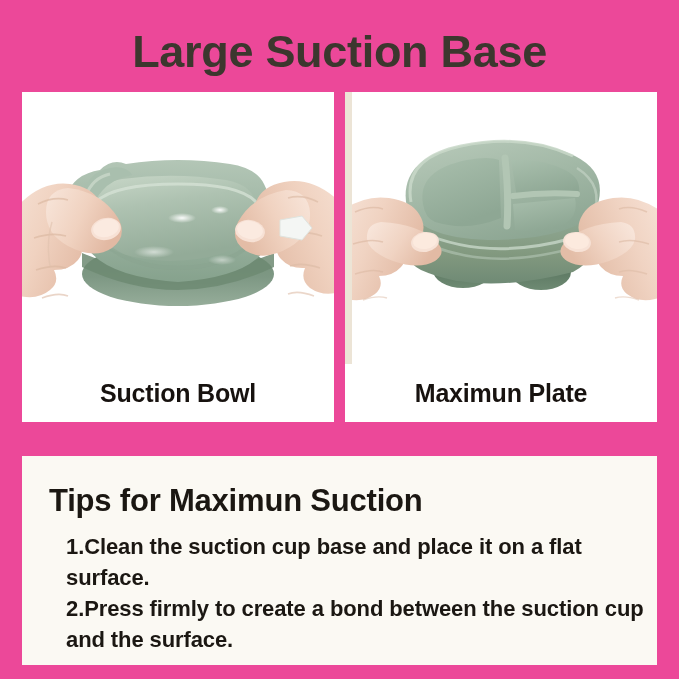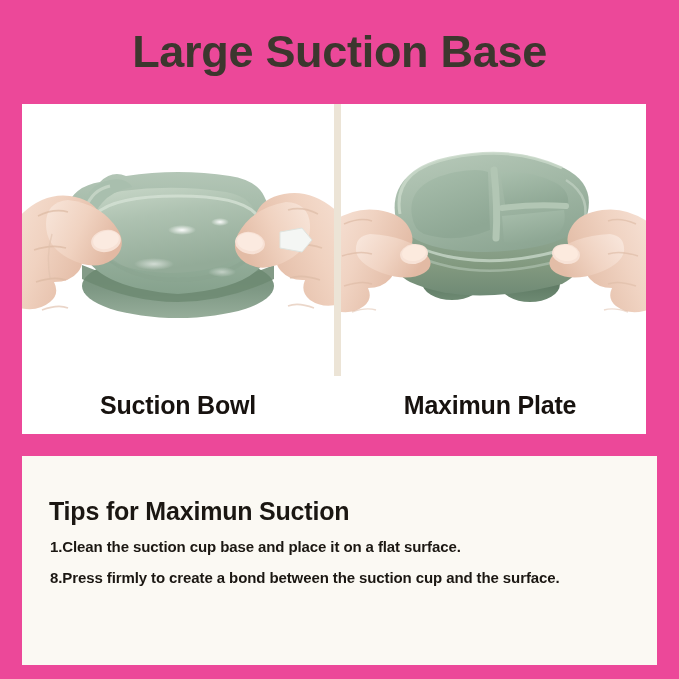--- a/index.html
+++ b/index.html
@@ -32,25 +32,25 @@
     letter-spacing: -0.3px;
     color: #3c372e;
     line-height: 56px;
     white-space: nowrap;
   }
 
   
   .cards {
     position: absolute;
     left: 22px;
-    top: 104px;
+    top: 92px;
     width: 635px;
     height: 330px;
     display: flex;
-    justify-content: flex-start;
+    justify-content: space-between;
   }
   .card {
     width: 312px;
     height: 330px;
     background: #ffffff;
     position: relative;
     overflow: hidden;
   }
   .photo {
     position: absolute;
@@ -82,32 +82,32 @@
     position: absolute;
     left: 22px;
     top: 456px;
     width: 635px;
     height: 209px;
     background: #fbf9f3;
   }
   .tips-title {
     position: absolute;
     left: 27px;
-    top: 41px;
-    font-size: 25px;
+    top: 27px;
+    font-size: 31px;
     font-weight: bold;
     color: #1b1712;
     letter-spacing: -0.2px;
   }
   .tips-body {
     position: absolute;
-    left: 28px;
+    left: 44px;
     top: 75px;
     width: 590px;
-    font-size: 15px;
+    font-size: 22px;
     font-weight: bold;
     color: #1b1712;
     line-height: 31px;
     letter-spacing: -0.1px;
   }
   .tips-body p { margin: 0; }
 </style>
 </head>
 <body>
 
@@ -387,17 +387,17 @@
         </svg>
       </div>
       <div class="caption">Maximun Plate</div>
     </div>
   </div>
 
   <div class="tips">
     <div class="tips-title">Tips for Maximun Suction</div>
     <div class="tips-body">
       <p>1.Clean the suction cup base and place it on a flat surface.</p>
-      <p>8.Press firmly to create a bond between the suction cup and the surface.</p>
+      <p>2.Press firmly to create a bond between the suction cup and the surface.</p>
     </div>
   </div>
 
 </div>
 
 </body></html>

